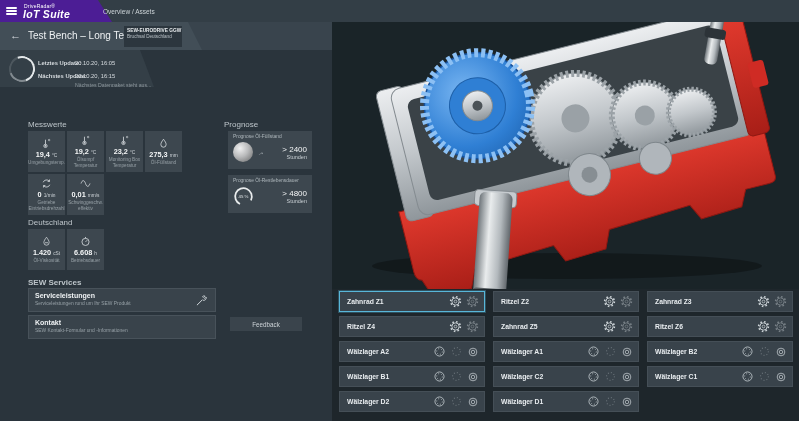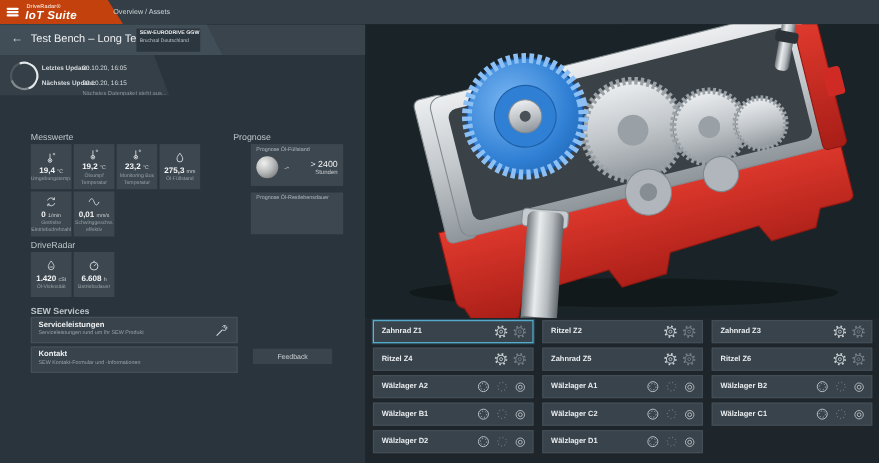--- a/index.html
+++ b/index.html
@@ -2,21 +2,21 @@
 <html><head>
 <meta charset="utf-8">
 <style>
   html,body{margin:0;padding:0;}
   body{width:799px;height:421px;overflow:hidden;background:#1e262b;
        font-family:"Liberation Sans",sans-serif;-webkit-font-smoothing:antialiased;}
   .stage{position:absolute;inset:0;width:799px;height:421px;}
 
   
   .topbar{position:absolute;left:0;top:0;width:799px;height:22px;background:#333e46;}
-  .logo{position:absolute;left:0;top:0;width:112px;height:22px;background:#c2410c;
+  .logo{position:absolute;left:0;top:0;width:112px;height:22px;background:#4c1d95;
         clip-path:polygon(0 0,98px 0,112px 100%,0 100%);}
   .hamburger{position:absolute;left:6px;top:7px;width:11px;height:8px;display:flex;flex-direction:column;justify-content:space-between;cursor:pointer;}
   .hamburger span{display:block;height:1.6px;background:#fff;border-radius:1px;}
   .logo-small{position:absolute;left:24px;top:2.5px;font-size:5px;color:#fff;letter-spacing:.2px;}
   .logo-big{position:absolute;left:23px;top:7.5px;font-size:10.5px;font-weight:bold;font-style:italic;color:#fff;letter-spacing:.3px;}
   .breadcrumb{position:absolute;left:103px;top:8px;font-size:6.5px;color:#cdd4d8;}
 
   
   .band-mid{position:absolute;left:0;top:22px;width:578px;height:28px;background:#39444d;
             clip-path:polygon(0 0,564px 0,578px 100%,0 100%);}
@@ -186,37 +186,47 @@
       </div>
       <div class="tile">
         <svg viewBox="0 0 16 16" width="11" height="11" class="ico">
           <path d="M1.5 8c1.8-5.5 4.7-5.5 6.5 0s4.7 5.5 6.5 0" fill="none" stroke="currentColor" stroke-width="1.2"></path>
         </svg>
         <div class="tile-value">0,01 <span class="tile-unit">mm/s</span></div>
         <div class="tile-label">Schwinggeschw. effektiv</div>
       </div>
     </div>
 
-  <div class="section-title" style="left:212px;top:120px;text-align:right;">Prognose</div>
+  <div class="section-title" style="left:224px;top:120px;text-align:right;">Prognose</div>
   <div class="prog-card" style="left:228px;top:131px;">
     <div class="prog-label">Prognose Öl-Füllstand</div>
     <div class="prog-row">
       <div class="ball-gauge"></div>
       <span class="trend-arrow">→</span>
       <div class="prog-valblock">
         <div class="prog-value">&gt; 2400</div>
         <div class="prog-unit">Stunden</div>
       </div>
     </div>
   </div>
   <div class="prog-card" style="left:228px;top:175px;">
     <div class="prog-label">Prognose Öl-Restlebensdauer</div>
+    <div class="prog-row">
+      <svg viewBox="0 0 24 24" width="21" height="21">
+        <circle cx="12" cy="12" r="9.5" fill="none" stroke="#e8ebec" stroke-width="2" stroke-dasharray="45 15" transform="rotate(115 12 12)"></circle>
+        <text x="12" y="13.8" text-anchor="middle" font-size="5" fill="#dfe3e5">45 %</text>
+      </svg>
+      <div class="prog-valblock">
+        <div class="prog-value">&gt; 4800</div>
+        <div class="prog-unit">Stunden</div>
+      </div>
+    </div>
   </div>
 
-  <div class="section-title" style="left:28px;top:218px;">DriveRadar</div>
+  <div class="section-title" style="left:28px;top:218px;">Deutschland</div>
   <div class="tiles-grid two" style="left:28px;top:229px;" id="rechenwerte-tiles">
       <div class="tile">
         <svg viewBox="0 0 16 16" width="11" height="11" fill="none" stroke="currentColor" stroke-width="1.1" class="ico">
           <path d="M8 1.8C10.3 5 11.8 7 11.8 9.6a3.8 3.8 0 0 1-7.6 0C4.2 7 5.7 5 8 1.8z"></path>
           <path d="M5.8 9.8h4.4"></path>
         </svg>
         <div class="tile-value">1.420 <span class="tile-unit">cSt</span></div>
         <div class="tile-label">Öl-Viskosität</div>
       </div>
       <div class="tile">

